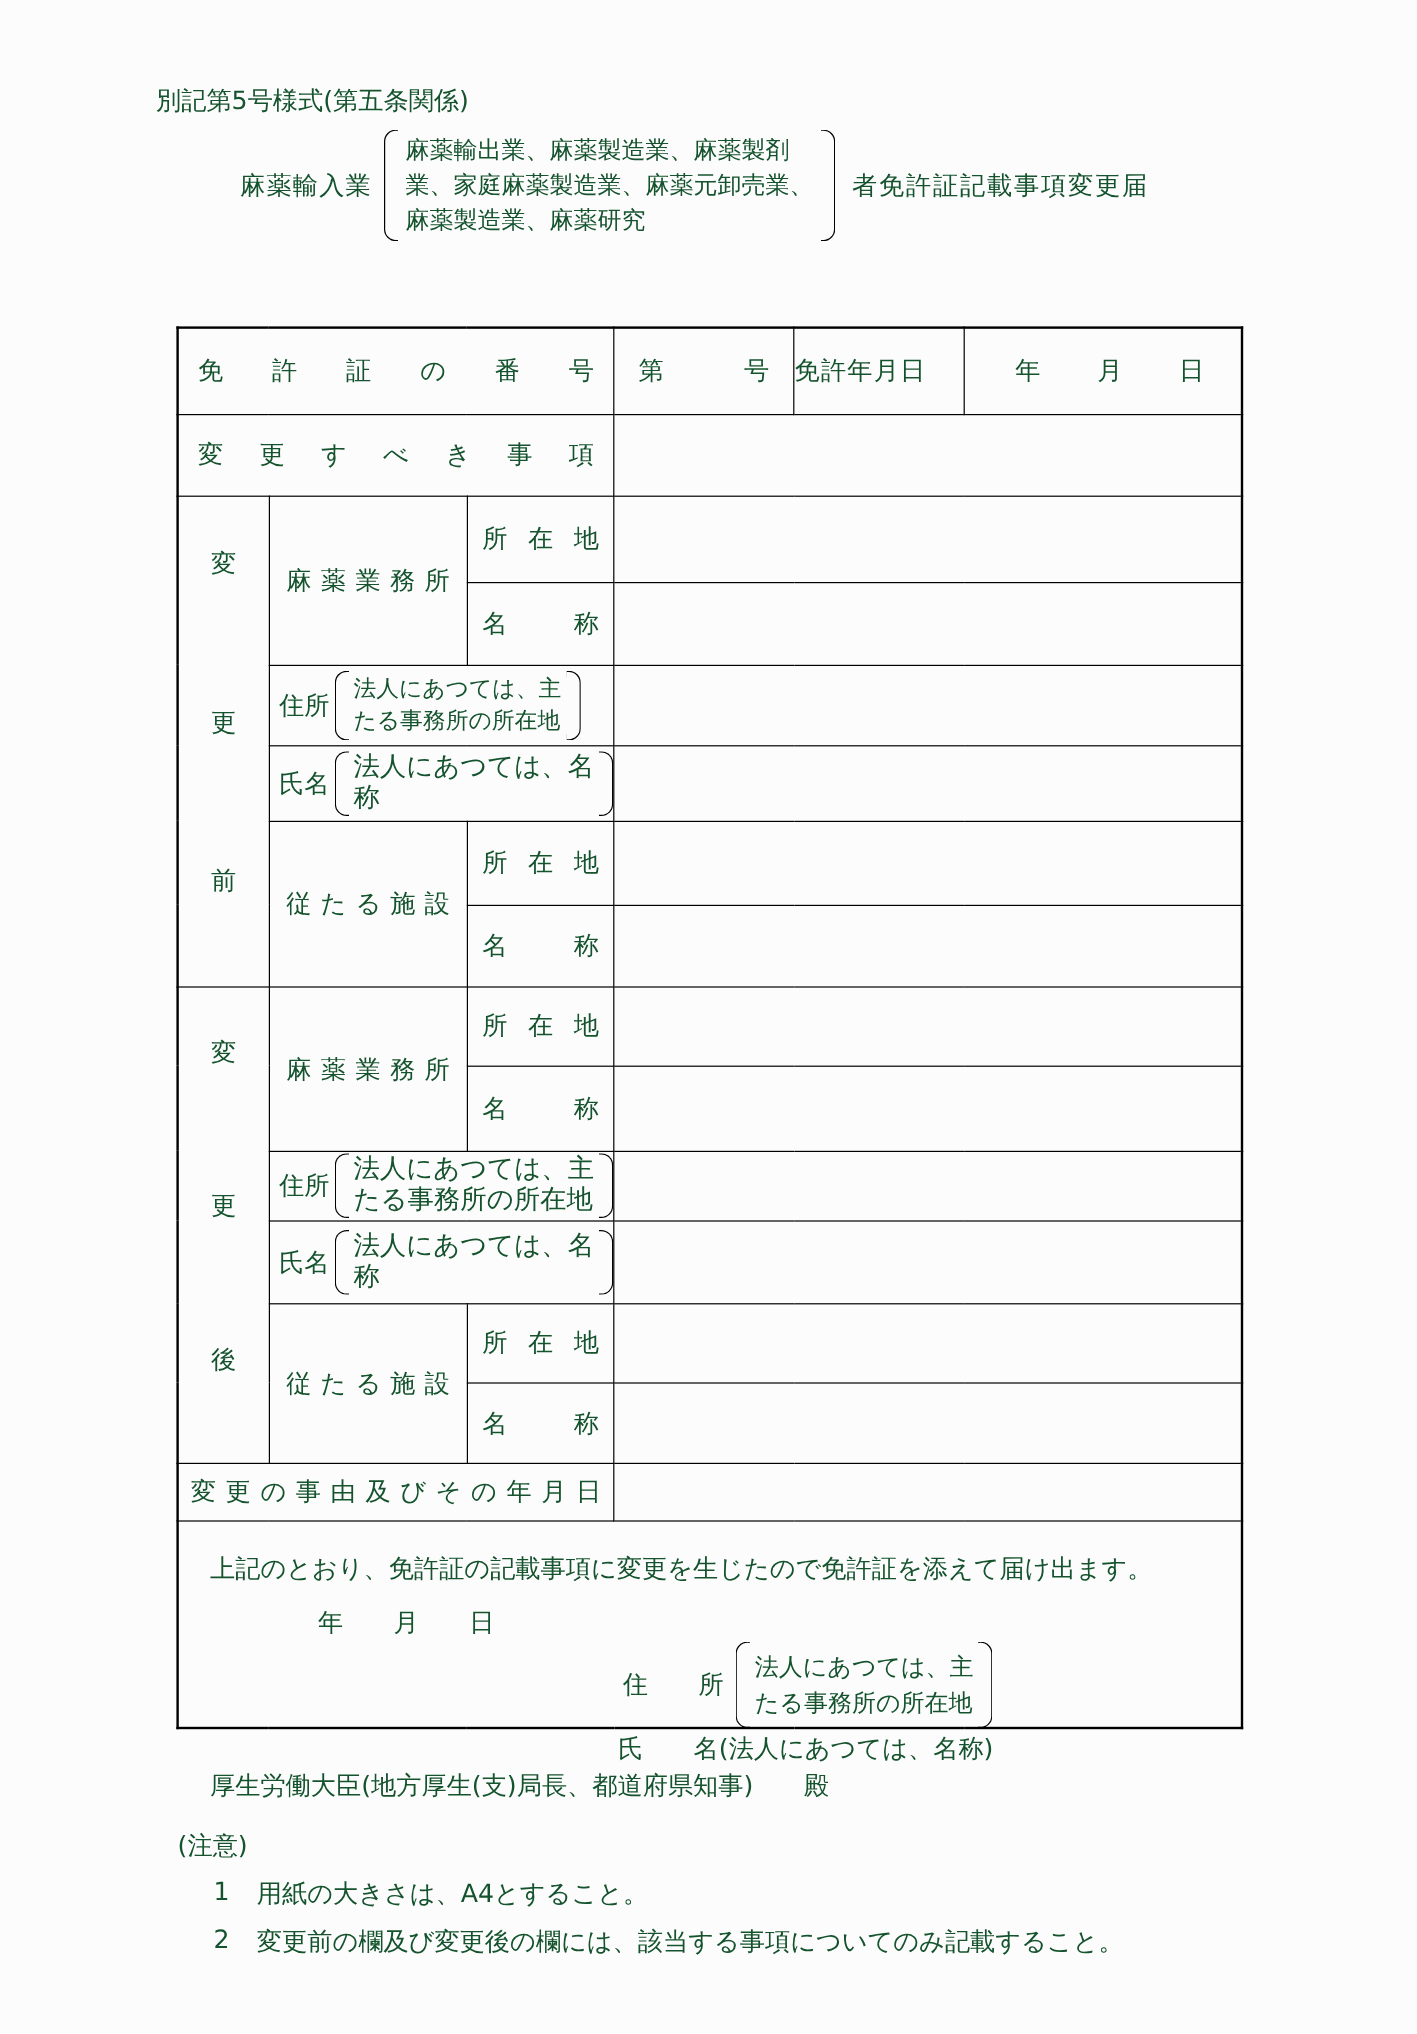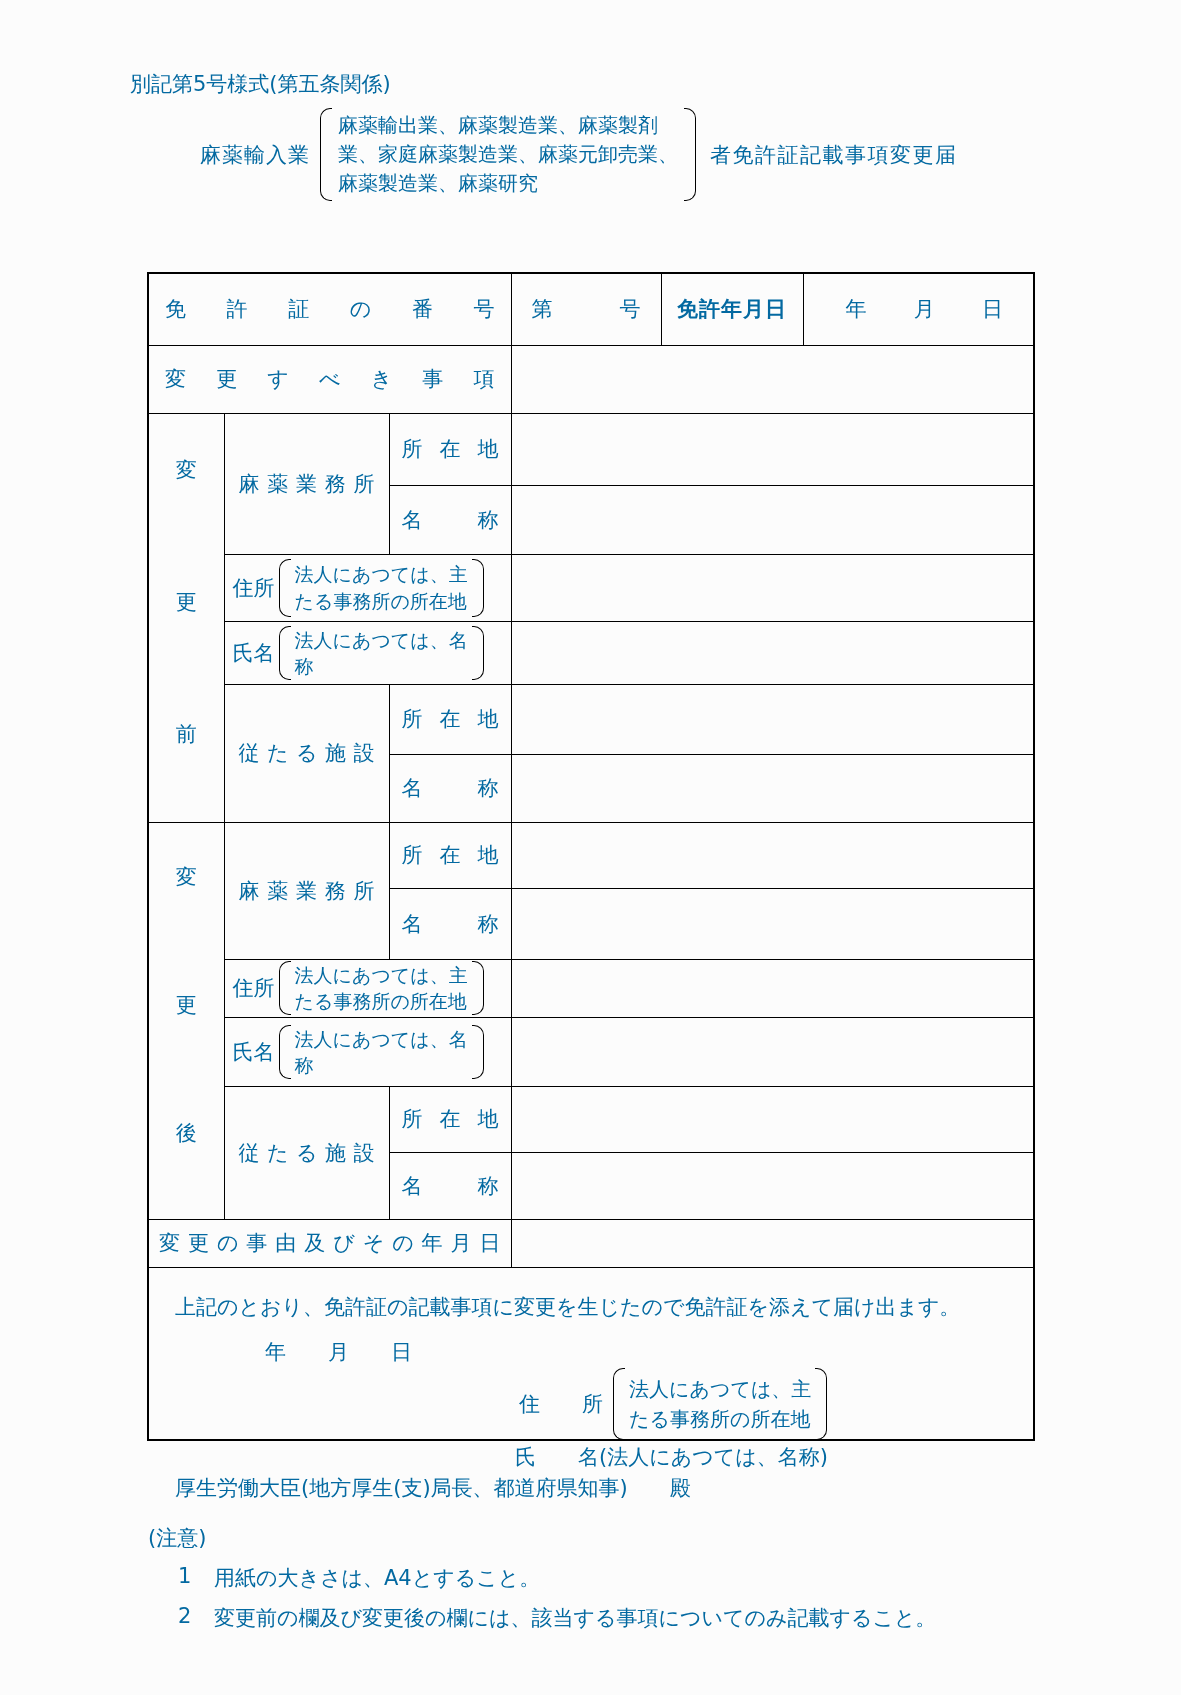--- a/index.html
+++ b/index.html
@@ -1,18 +1,18 @@
 <!DOCTYPE html>
 <html><head>
 <meta charset="utf-8">
 <style>
   html,body{margin:0;padding:0;background:#fff;}
   .page{
     position:relative;width:1181px;height:1695px;background:#fcfcfc;
-    font-family:"DejaVu Sans",sans-serif;color:#0369a1;font-size:21px;overflow:hidden;
+    font-family:"DejaVu Sans",sans-serif;color:#14532d;font-size:21px;overflow:hidden;
   }
   
   .form-no{position:absolute;left:130px;top:70px;white-space:nowrap;}
   .hdr{position:absolute;left:200px;top:108px;display:flex;align-items:center;}
   .hdr-main{letter-spacing:1px;white-space:nowrap;margin-right:10px;}
   .hdr-title{letter-spacing:1.5px;white-space:nowrap;margin-left:14px;}
   .pgroup{display:flex;align-items:stretch;}
   .paren{width:11px;flex:none;border:1.5px solid #000;}
   .paren-l{border-right:none;border-radius:10px 0 0 10px;}
   .paren-r{border-left:none;border-radius:0 10px 10px 0;}
@@ -22,31 +22,31 @@
   table.form td{border:1.5px solid #000;padding:0;vertical-align:middle;font-size:21px;}
   td.dbl{border-bottom:4px double #000;}
   .r1{height:72px}.r2{height:68px}.r3{height:72px}.r4{height:69px}
   .r5{height:67px}.r6{height:63px}.r7{height:69px}.r8{height:68px}
   .r9{height:66px}.r10{height:71px}.r11{height:58px}.r12{height:69px}
   .r13{height:65px}.r14{height:67px}.r15{height:48px}.r16{height:173px}
   .jc{display:flex;justify-content:space-between;align-items:center;box-sizing:border-box;width:100%;}
   .pad16{padding:0 16px}.pad14{padding:0 14px}.pad12{padding:0 12px}
   .pad20{padding:0 20px}.pad10{padding:0 10px}
   .pad-date{padding:0 30px 0 42px}
-  .ctr{text-align:center;letter-spacing:1px;font-weight:bold;}
+  .ctr{text-align:left;letter-spacing:1px;}
   .vlab{display:flex;flex-direction:column;align-items:center;justify-content:space-between;box-sizing:border-box;}
   .vlab-before{height:408px;padding:42px 0 74px;}
   .vlab-after{height:396px;padding:40px 0 72px;}
   .inline-cell{display:flex;align-items:center;padding-left:8px;}
   .inline-cell .lab{white-space:nowrap;margin-right:4px;}
   .ptext{white-space:nowrap;padding:0 4px;display:flex;flex-direction:column;justify-content:center;}
   .pg-tbl .ptext{font-size:19px;line-height:27px;}
   .pg-tbl{height:58px;}
   .pg-tbl2{height:54px;}
-  .pg-tbl2 .ptext{font-size:19px;line-height:26px;}
+  .pg-tbl2 .ptext{font-size:22px;line-height:26px;}
   
   td.decl{position:relative;}
   .decl-item{position:absolute;white-space:nowrap;}
   .decl-statement{left:26px;top:25px;}
   .decl-date{left:116px;top:70px;}
   .decl-address{left:370px;top:100px;display:flex;align-items:center;}
   .decl-address .lab{margin-right:10px;}
   .pg-decl{height:72px;}
   .pg-decl .ptext{font-size:20px;line-height:30px;}
   .decl-name{left:366px;top:175px;}

